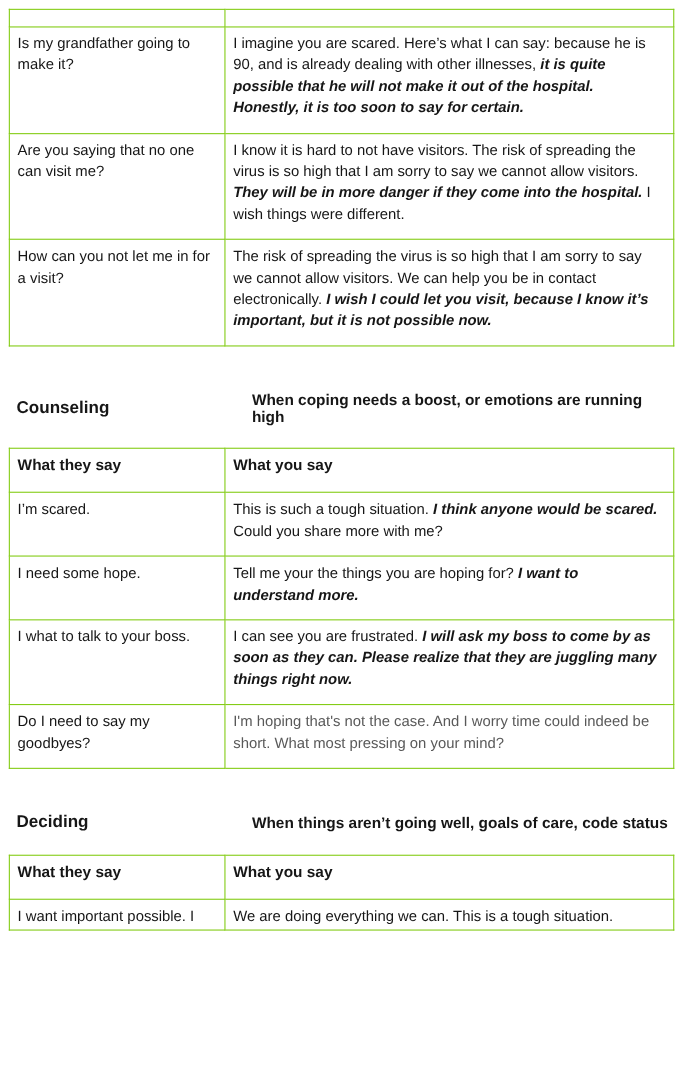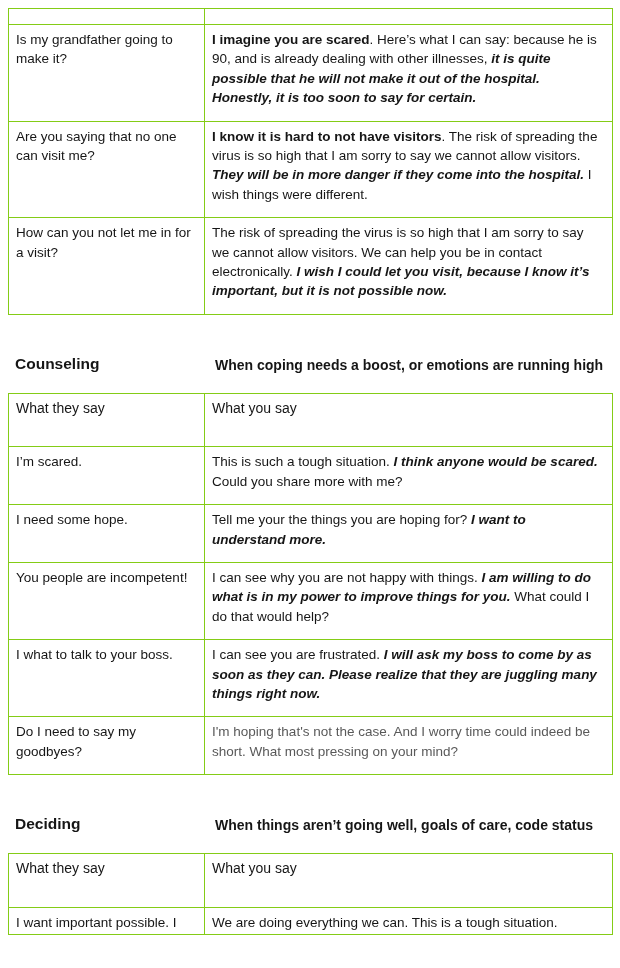--- a/index.html
+++ b/index.html
@@ -25,51 +25,52 @@
     padding: 5px 10px 13px 7px;
     font-size: 13.5px;
     line-height: 19.4px;
     font-weight: normal;
     overflow: hidden;
   }
   col.c1 { width: 196px; }
   col.c2 { width: 408px; }
 
   tr.header-row { height: 40px; }
-  tr.header-row th { font-weight: normal; font-size: 14px; padding-bottom: 28px; }
+  tr.header-row th { font-weight: bold; font-size: 14px; padding-bottom: 15px; }
 
   tr.empty-row { height: 16px; }
   tr.empty-row td { padding: 0; }
 
   table.tbl-prognosis tr.content-row { height: 96px; }
 
   tr.clipped-row { height: 20px; }
   tr.clipped-row td {
     white-space: nowrap;
     padding-bottom: 2px;
   }
 
-  .b  { font-weight: bold; }
+  .b  { font-weight: normal; }
   .bi { font-weight: bold; font-style: italic; }
   .muted { color: #595959; }
 
   .section-head {
     display: flex;
-    align-items: flex-end;
+    align-items: center;
     margin: 40px 0 20px 7px;
   }
   .section-title {
     font-size: 15.5px;
     font-weight: bold;
     width: 200px;
     flex: 0 0 200px;
   }
   .section-subtitle {
     font-size: 14px;
     font-weight: bold;
+    margin-left: 14px;
   }
 </style>
 </head>
 <body>
 
 <div class="page">
 
   <table class="script-table tbl-prognosis">
     <colgroup>
         <col class="c1">
@@ -113,24 +114,20 @@
     <tbody>
         <tr class="content-row">
           <td>I’m scared.</td>
           <td><span>This is such a tough situation. </span><span class="bi">I think anyone would be scared.</span><span> Could you share more with me?</span></td>
         </tr>
         <tr class="content-row">
           <td>I need some hope.</td>
           <td><span>Tell me your the things you are hoping for? </span><span class="bi">I want to understand more.</span></td>
         </tr>
         <tr class="content-row">
-          <td>You people are incompetent!</td>
-          <td><span>I can see why you are not happy with things. </span><span class="bi">I am willing to do what is in my power to improve things for you.</span><span> What could I do that would help?</span></td>
-        </tr>
-        <tr class="content-row">
           <td>I what to talk to your boss.</td>
           <td><span>I can see you are frustrated. </span><span class="bi">I will ask my boss to come by as soon as they can. Please realize that they are juggling many things right now.</span></td>
         </tr>
         <tr class="content-row">
           <td>Do I need to say my goodbyes?</td>
           <td class="muted"><span>I'm hoping that's not the case. And I worry time could indeed be short. What most pressing on your mind?</span></td>
         </tr>
       </tbody>
   </table>
 

